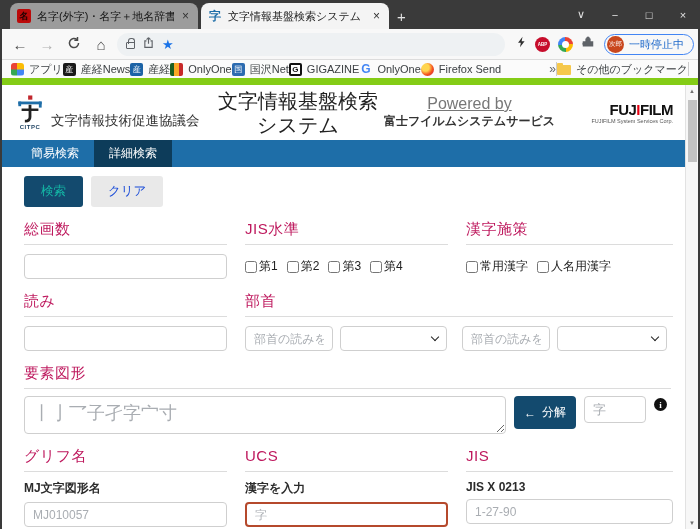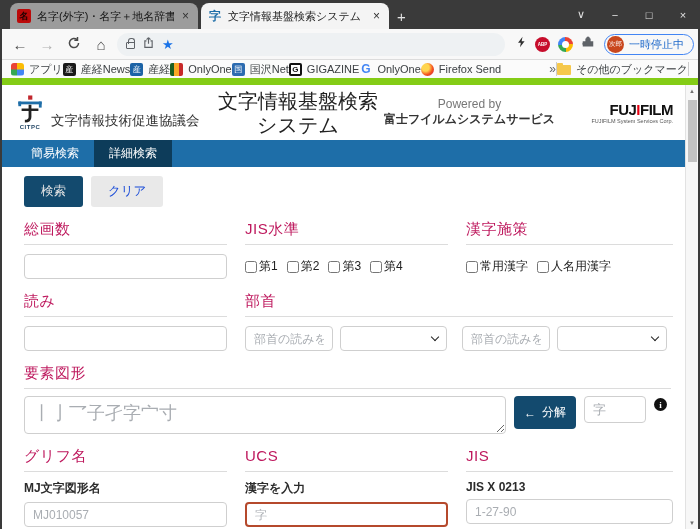--- a/index.html
+++ b/index.html
@@ -74,37 +74,37 @@
   .sb-thumb { position:absolute; top:15px; left:1.5px; width:9px; height:62px; background:#c3c3c3; }
 
   
   .site-header { height:55px; display:flex; align-items:center; padding:0 12px 0 14px; }
   .logo-block { display:flex; align-items:flex-end; gap:7px; width:196px; flex:none; }
   .logo-stack { display:flex; flex-direction:column; align-items:center; }
   .citpc { font-size:6px; font-weight:bold; color:#1a3f5f; letter-spacing:0.5px; margin-top:1px; }
   .org-name { font-size:13.5px; color:#333; }
   .site-title { width:224px; margin:0 auto; text-align:center; font-size:20px; color:#222; line-height:1.2; }
   .powered { text-align:center; margin:0 14px 0 auto; flex:none; }
-  .powered-by { font-size:12px; color:#777; }
+  .powered-by { font-size:16px; color:#777;text-decoration:underline; }
   .powered-name { font-size:12px; font-weight:bold; color:#333; }
   .fuji { text-align:right; flex:none; width:104px; }
   .fuji-logo { font-size:15px; font-weight:bold; color:#111; letter-spacing:-0.5px; font-family:"Liberation Sans",sans-serif; }
   .fuji-logo .red-i { color:#e60012; }
   .fuji-sub { font-size:5.5px; color:#555; }
 
   
   .nav { height:27px; background:#1e6ea8; display:flex; padding-left:14px; flex:none; }
   .nav-tab { padding:0 15px; display:flex; align-items:center; font-size:12px; color:#fff; }
   .nav-tab.active { background:#0d3c5a; }
 
   
   .form { padding:0 14px 0 22px; }
   .btn-row { margin-top:9px; display:flex; gap:8px; }
   .btn { border:none; border-radius:3px; font-size:12.5px; padding:7px 17px; font-family:inherit; }
-  .btn.primary { background:#134a6e; color:#e5e5e5;text-align:center; }
+  .btn.primary { background:#134a6e; color:#14b8a6;text-align:center; }
   .btn.ghost { background:#e9e9e9; color:#1d4ed8; }
   .row3 { display:grid; grid-template-columns:203px 203px 207px; column-gap:18px; }
   h3.sec { font-size:15px; font-weight:normal; color:#be185d; padding-bottom:5px; border-bottom:1px solid #dcdcdc; margin-top:13px; letter-spacing:0.5px; }
   .cell { margin-top:9px; }
   .inp { width:100%; height:25px; border:1px solid #cfcfcf; border-radius:4px; font-size:12px; padding:0 8px; color:#444; font-family:inherit; outline:none; }
   .inp.hl { border:2px solid #b5492c; }
   ::placeholder { color:#a9adb2; opacity:1; }
   .checks { display:flex; align-items:center; gap:9px; font-size:12px; color:#222; height:25px; }
   .checks label { display:flex; align-items:center; }
   .checks input { width:12px; height:12px; margin-right:2px; }

